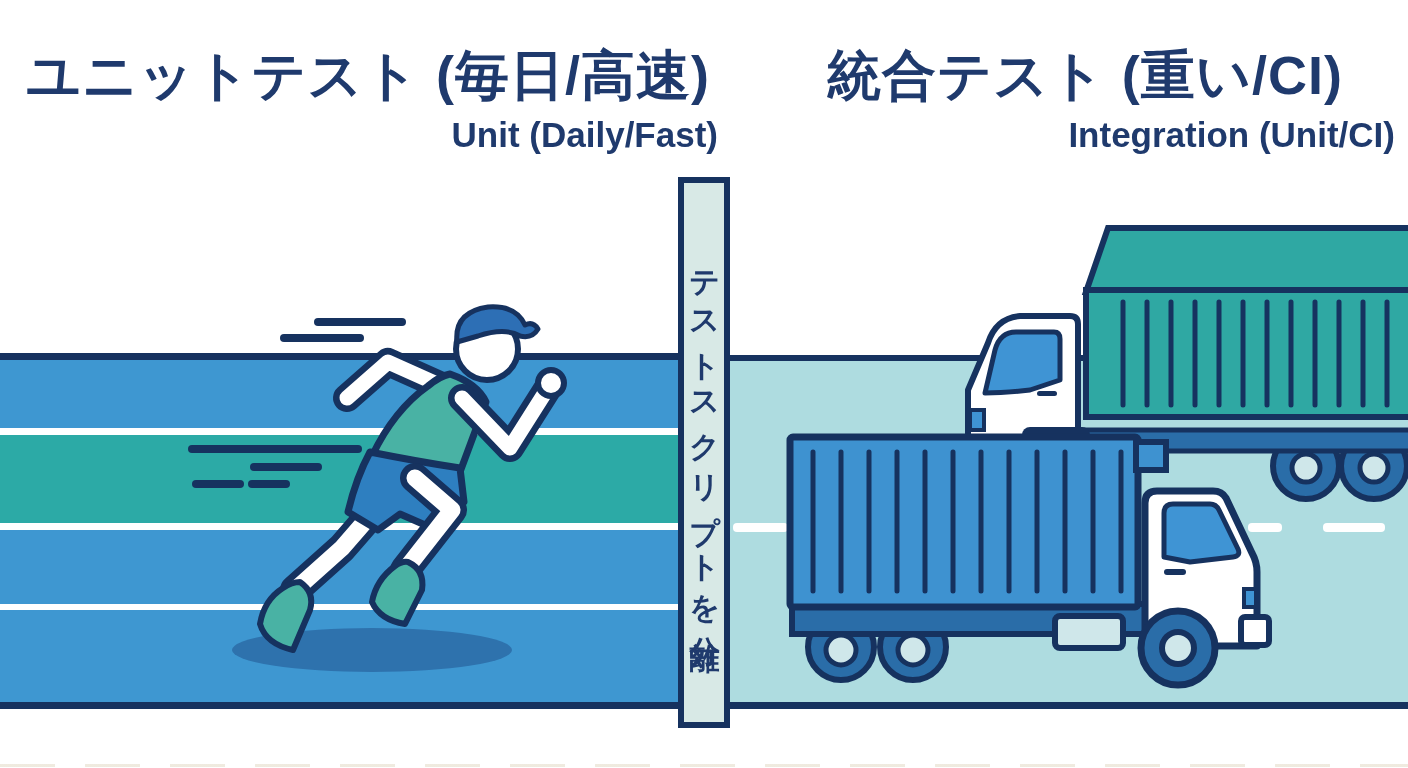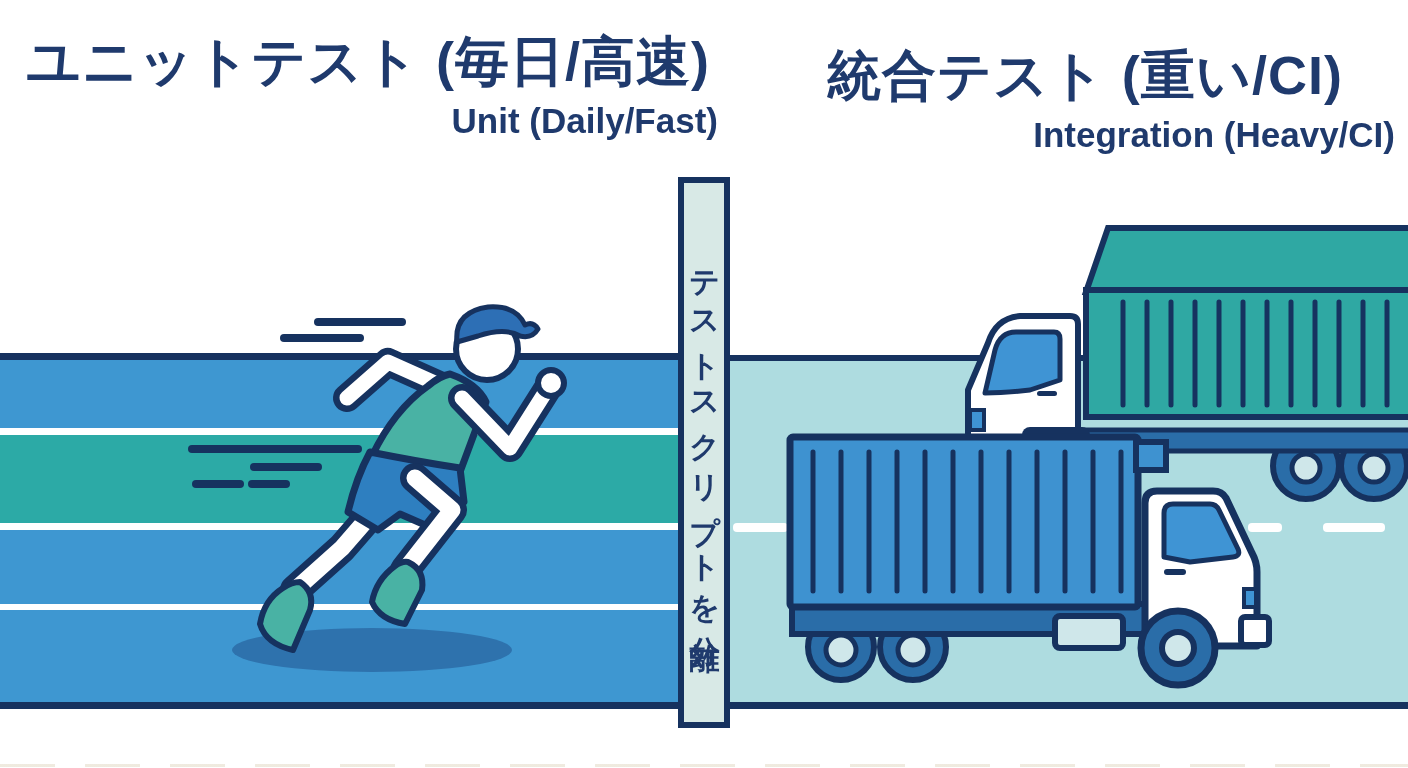--- a/index.html
+++ b/index.html
@@ -4,21 +4,21 @@
 <style>
   html,body{margin:0;padding:0;background:#fff;}
   .canvas{
     position:relative;width:1408px;height:768px;overflow:hidden;background:#fff;
     font-family:"Liberation Sans","DejaVu Sans",sans-serif;
   }
   .scene-svg{position:absolute;left:0;top:0;width:1408px;height:768px;}
   .title-block{position:absolute;text-align:center;color:var(--heading_text);}
   .title-block .jp{font-size:54px;font-weight:700;line-height:1.25;margin:0;letter-spacing:1px;}
   .title-block .en{font-size:35px;font-weight:700;line-height:1.2;margin:4px 0 0 0;text-align:right;}
-  .title-left{left:18px;top:28px;width:700px;}
+  .title-left{left:18px;top:42px;width:700px;}
   .title-right{left:775px;top:42px;width:620px;}
   .divider-bar{
     position:absolute;left:678px;top:177px;width:52px;height:551px;
     background:var(--divider_fill);border:6px solid var(--outline_navy);
     box-sizing:border-box;display:flex;justify-content:center;
   }
   .divider-label{
     writing-mode:vertical-rl;text-orientation:upright;
     font-size:30px;font-weight:700;color:var(--heading_text);
     letter-spacing:6px;margin-top:68px;
@@ -138,21 +138,21 @@
       <circle cx="1178" cy="648" r="16" style="fill:var(--hub_light);stroke:var(--outline_navy)" stroke-width="6"></circle>
     </g>
   </svg>
 
   <div class="title-block title-left">
     <div class="jp">ユニットテスト (毎日/高速)</div>
     <div class="en">Unit (Daily/Fast)</div>
   </div>
   <div class="title-block title-right">
     <div class="jp">統合テスト (重い/CI)</div>
-    <div class="en">Integration (Heavy/CI)</div>
+    <div class="en">Integration (Unit/CI)</div>
   </div>
 
   <div class="divider-bar">
     <span class="divider-label">テストスクリプトを分離</span>
   </div>
 
   <div class="ground-line"></div>
 </div>
 
 </body></html>

